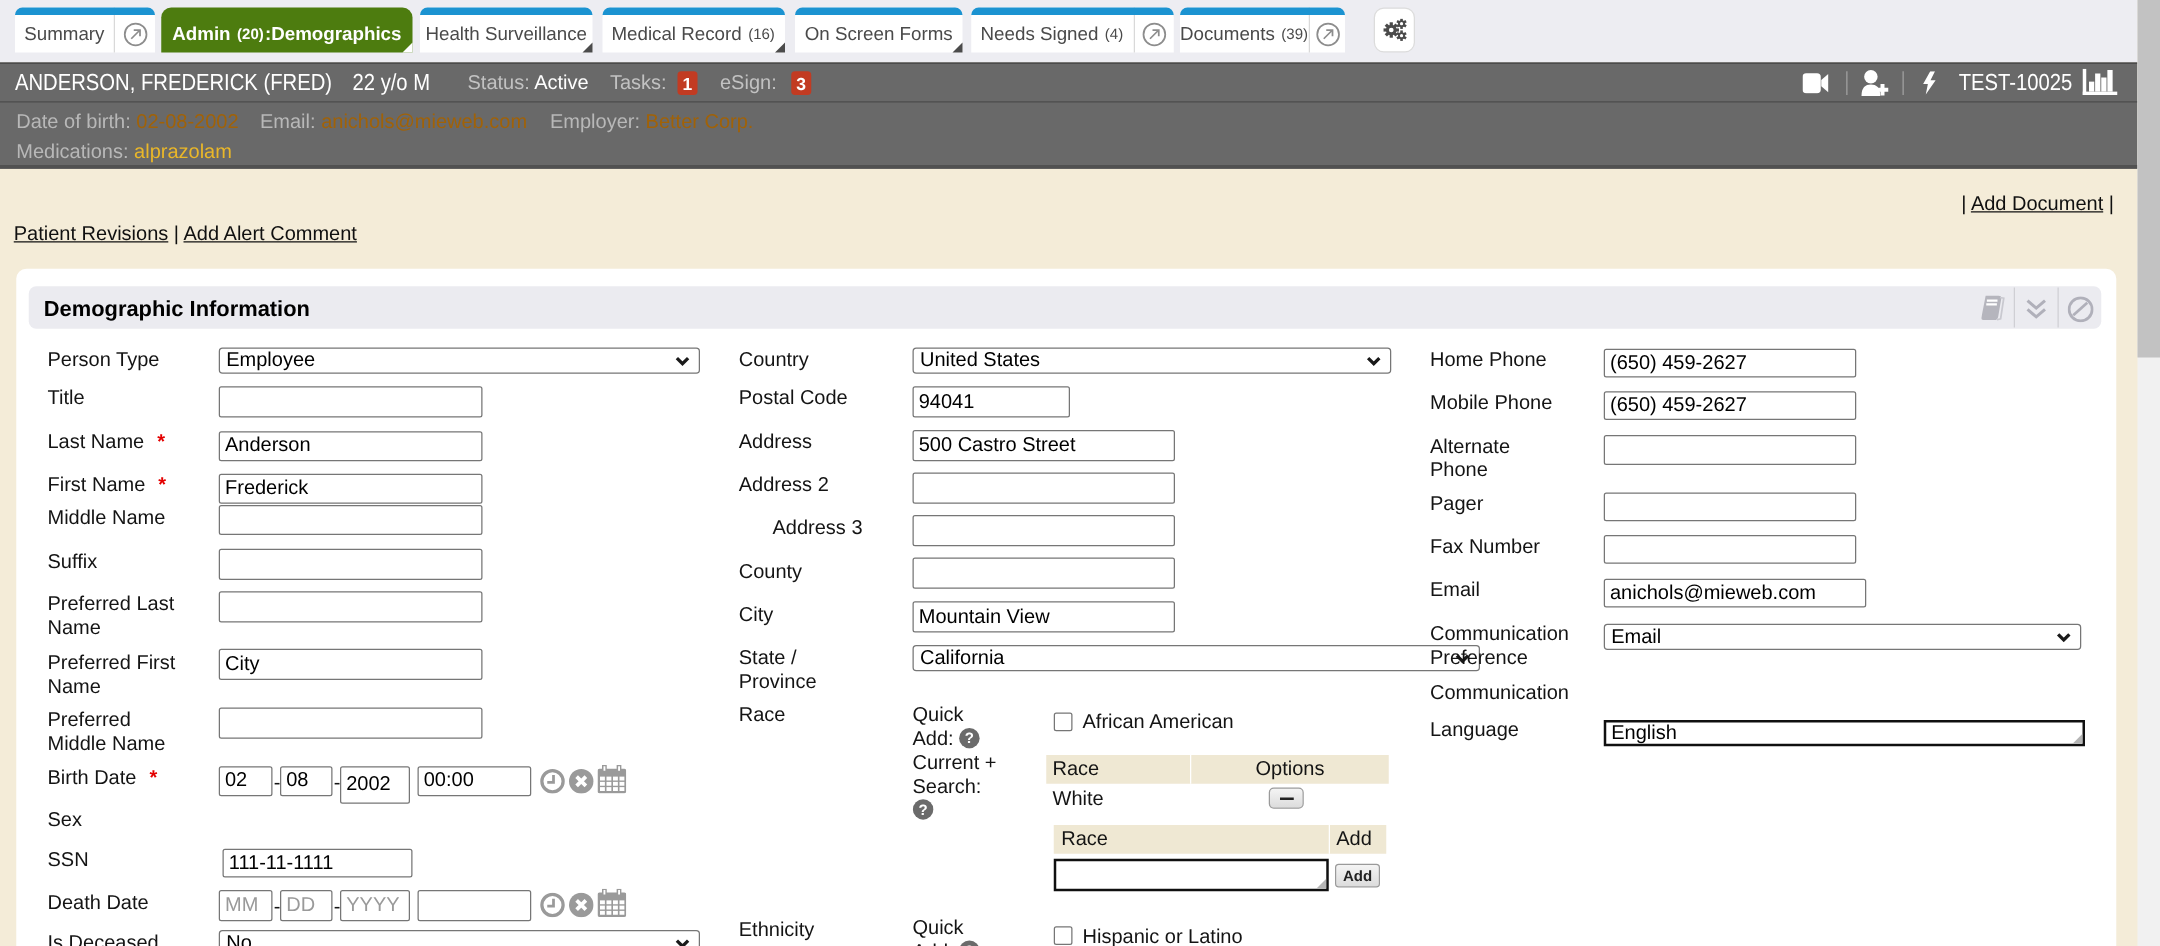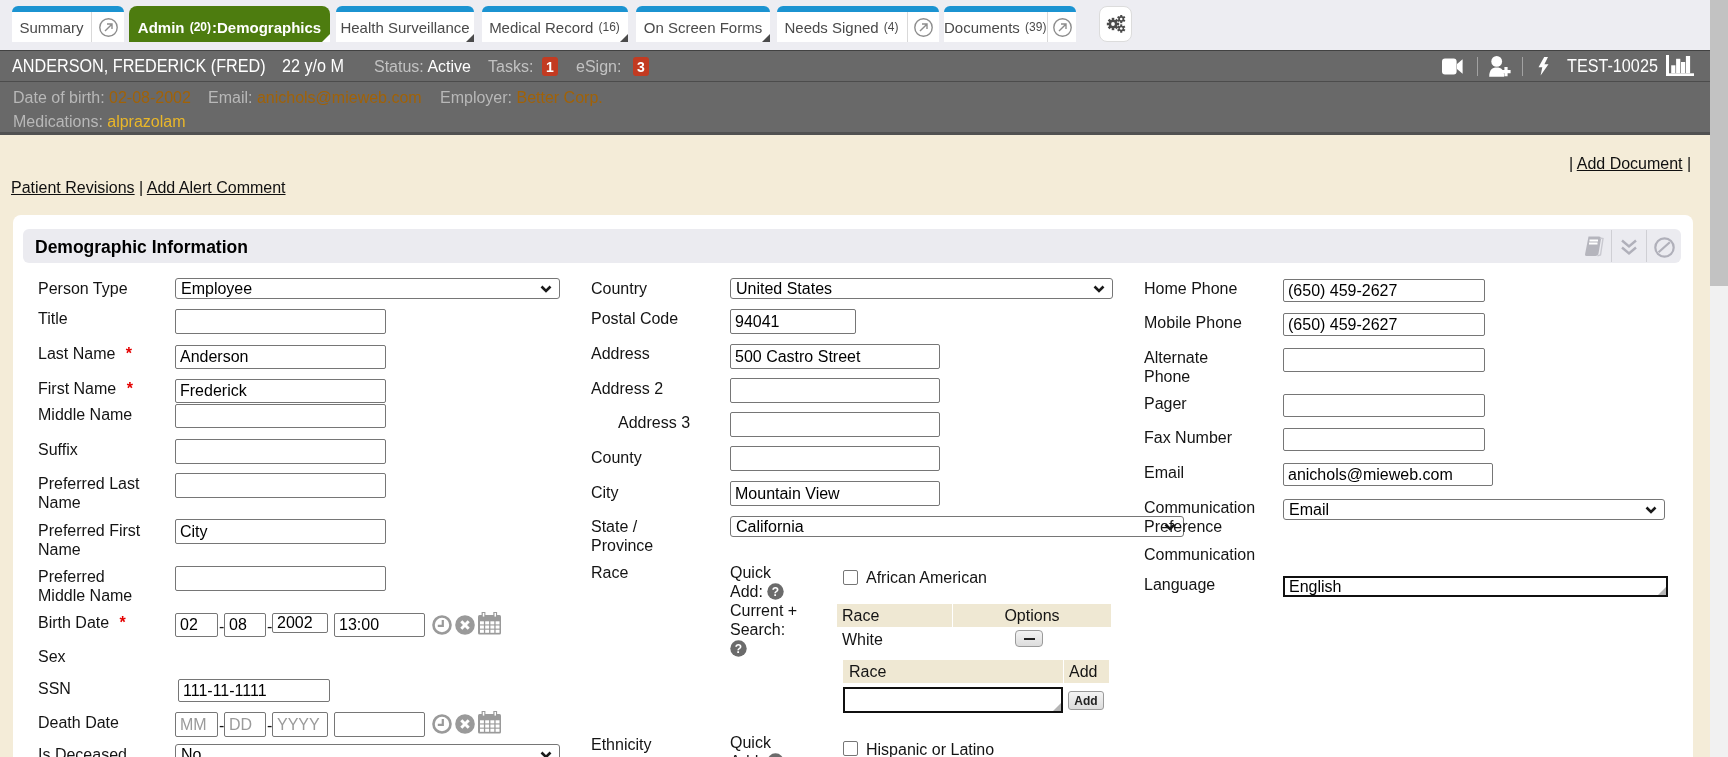--- a/index.html
+++ b/index.html
@@ -201,22 +201,22 @@
 <div class="i" style="left:175px;top:473px;width:211px;height:25px"></div>
 <div class="lab" style="left:38px;top:521px">Preferred First<br>Name</div>
 <div class="i" style="left:175px;top:519px;width:211px;height:25px">City</div>
 <div class="lab" style="left:38px;top:567px">Preferred<br>Middle Name</div>
 <div class="i" style="left:175px;top:566px;width:211px;height:25px"></div>
 <div class="lab" style="left:38px;top:613px">Birth Date <span class="req">*</span></div>
 <div class="i" style="left:175px;top:613px;width:43px;height:24px">02</div>
 <div class="lab" style="left:219px;top:617px">-</div>
 <div class="i" style="left:224px;top:613px;width:42px;height:24px">08</div>
 <div class="lab" style="left:267px;top:617px">-</div>
-<div class="i" style="left:272px;top:613px;width:56px;height:20px">2002</div>
-<div class="i" style="left:334px;top:613px;width:91px;height:24px">13:00</div>
+<div class="i" style="left:272px;top:613px;width:56px;height:30px">2002</div>
+<div class="i" style="left:334px;top:613px;width:91px;height:24px">00:00</div>
 <div class="ab" style="left:432px;top:615px"><svg width="20" height="20" viewBox="0 0 20 20">
         <circle cx="10" cy="10" r="8.5" fill="none" stroke="#9a9a9a" stroke-width="2.6"></circle>
         <path d="M10.8 5 V10.8 H5.8" fill="none" stroke="#9a9a9a" stroke-width="2.2"></path>
       </svg></div>
 <div class="ab" style="left:455px;top:615px"><svg width="20" height="20" viewBox="0 0 20 20">
         <circle cx="10" cy="10" r="9.8" fill="#9a9a9a"></circle>
         <path d="M6.3 6.3 L13.7 13.7 M13.7 6.3 L6.3 13.7" stroke="#fff" stroke-width="3"></path>
       </svg></div>
 <div class="ab" style="left:478px;top:612px"><svg width="23" height="23" viewBox="0 0 23 23">
         <rect x="0" y="3" width="23" height="19.5" rx="1.5" fill="#9a9a9a"></rect>

